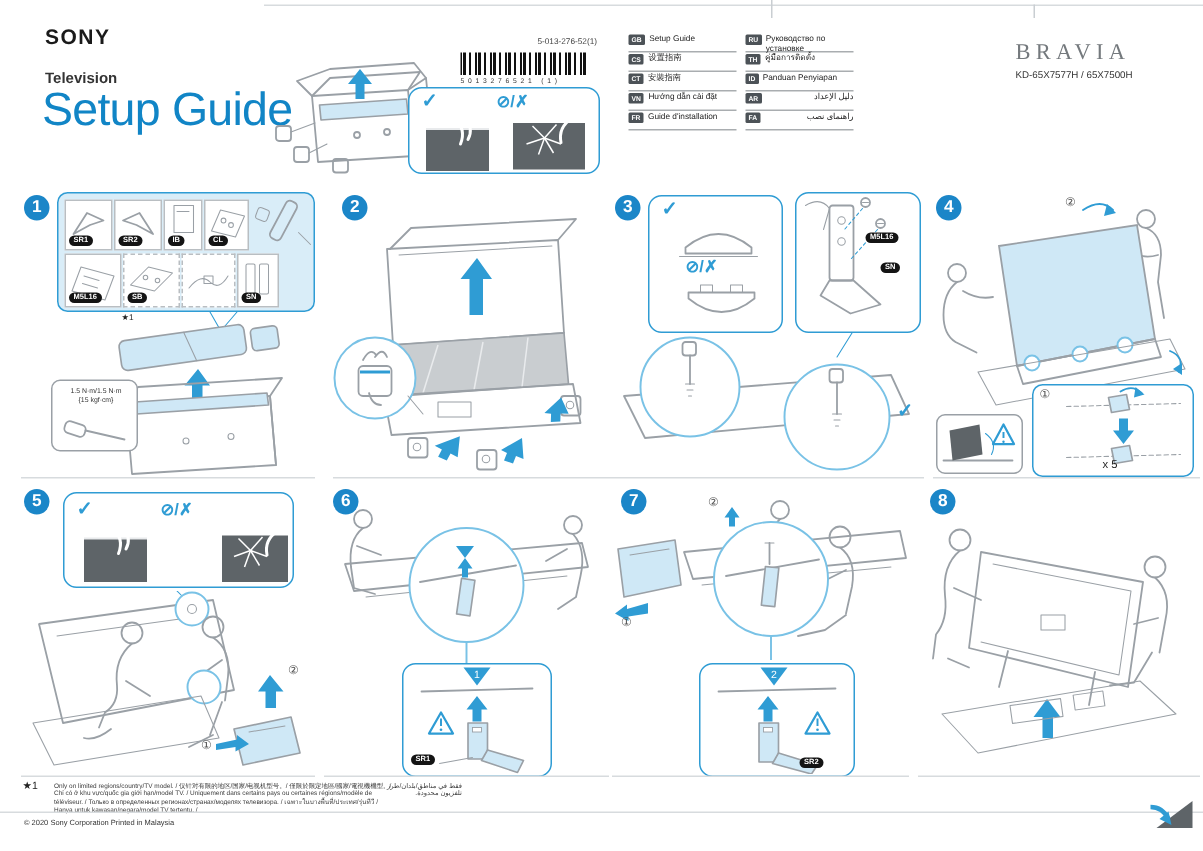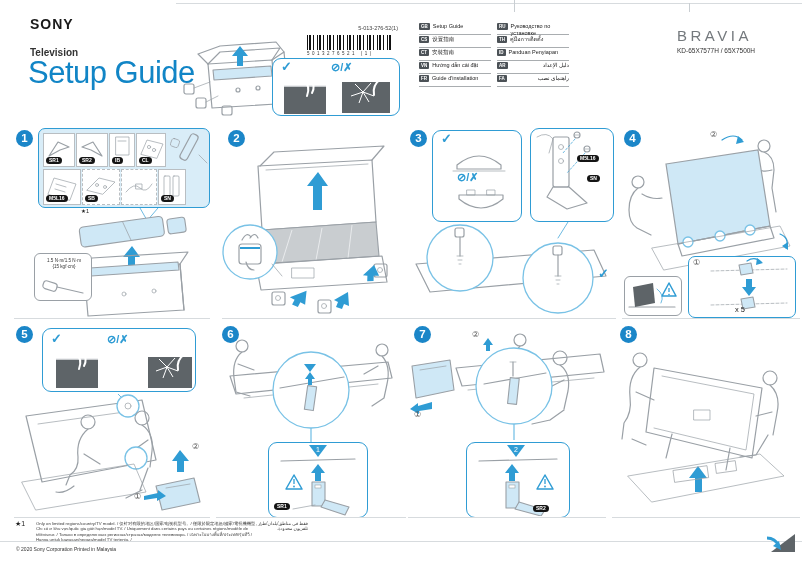--- a/index.html
+++ b/index.html
@@ -150,21 +150,21 @@
           <span class="langcode">AR</span>
           <span class="langlabel">دليل الإعداد</span>
         </div>
       <div class="langrow rtl">
           <span class="langcode">FA</span>
           <span class="langlabel">راهنمای نصب</span>
         </div>
     </div>
   </div>
 
-  <div class="abs bravia" style="left:677px;top:27px;">BRAVIA</div>
+  <div class="abs bravia" style="left:677px;top:27px;font-family:Liberation Serif, serif;">BRAVIA</div>
   <div class="abs model" style="left:677px;top:47px;">KD-65X7577H / 65X7500H</div>
 
   <div class="abs" style="left:14px;top:128px;width:196px;height:190px;">
     <div class="snum" style="left:2px;top:2px;">1</div>
     <div class="bluebg" style="left:24px;top:0;width:172px;height:80px;">
       <div class="cell" style="left:4px;top:4px;width:30px;height:32px;">
         <svg width="30" height="32" viewBox="0 0 30 32">
             <path class="ln" d="M5,22 L14,8 L25,13 L16,16 Z"></path>
           </svg>
         <span class="pb" style="left:2px;bottom:2px;">SR1</span>

